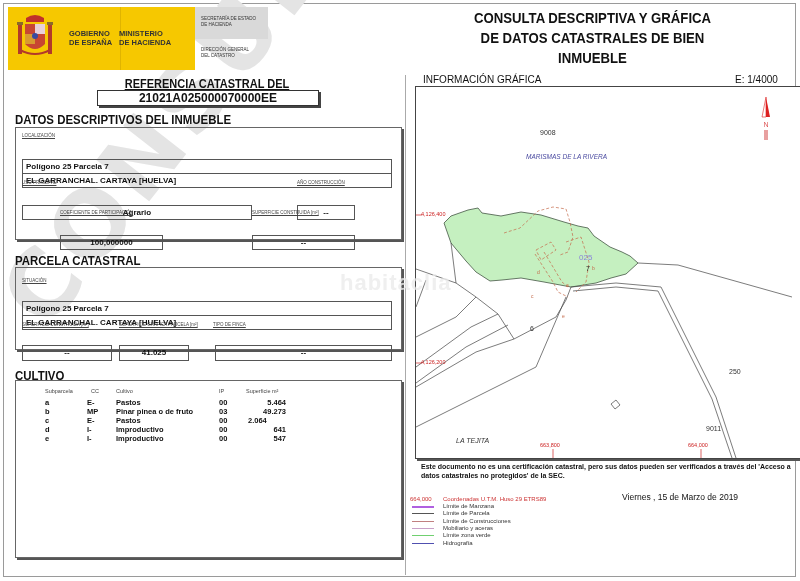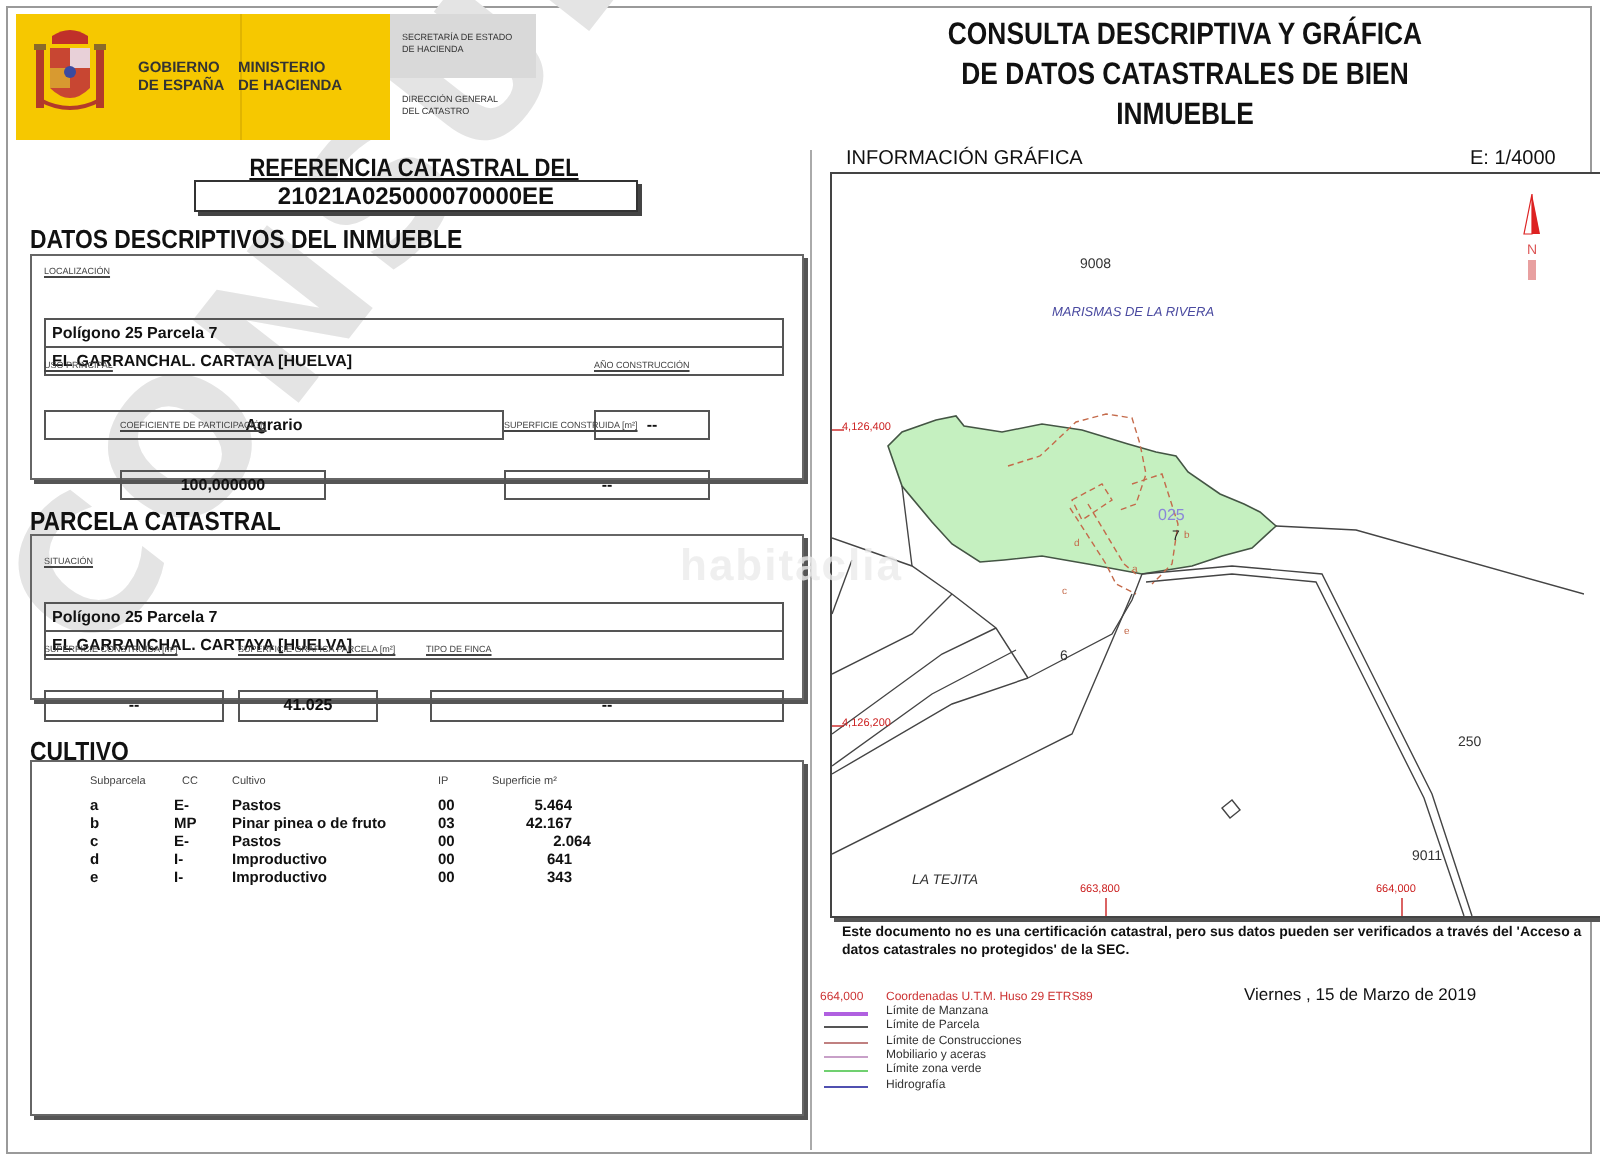--- a/index.html
+++ b/index.html
@@ -132,42 +132,42 @@
     <span class="cult-cell" style="left:71px;top:17px">E-</span>
     <span class="cult-cell" style="left:100px;top:17px">Pastos</span>
     <span class="cult-cell" style="left:203px;top:17px">00</span>
     <span class="cult-cell" style="left:238px;top:17px;width:32px;text-align:right">5.464</span>
   </div>
   <div>
     <span class="cult-cell" style="left:29px;top:26px">b</span>
     <span class="cult-cell" style="left:71px;top:26px">MP</span>
     <span class="cult-cell" style="left:100px;top:26px">Pinar pinea o de fruto</span>
     <span class="cult-cell" style="left:203px;top:26px">03</span>
-    <span class="cult-cell" style="left:238px;top:26px;width:32px;text-align:right">42.167</span>
+    <span class="cult-cell" style="left:238px;top:26px;width:32px;text-align:right">49.273</span>
   </div>
   <div>
     <span class="cult-cell" style="left:29px;top:35px">c</span>
     <span class="cult-cell" style="left:71px;top:35px">E-</span>
     <span class="cult-cell" style="left:100px;top:35px">Pastos</span>
     <span class="cult-cell" style="left:203px;top:35px">00</span>
-    <span class="cult-cell" style="left:254px;top:35px;width:32px;text-align:center">2.064</span>
+    <span class="cult-cell" style="left:232px;top:35px;width:32px;text-align:left">2.064</span>
   </div>
   <div>
     <span class="cult-cell" style="left:29px;top:44px">d</span>
     <span class="cult-cell" style="left:71px;top:44px">I-</span>
     <span class="cult-cell" style="left:100px;top:44px">Improductivo</span>
     <span class="cult-cell" style="left:203px;top:44px">00</span>
     <span class="cult-cell" style="left:238px;top:44px;width:32px;text-align:right">641</span>
   </div>
   <div>
     <span class="cult-cell" style="left:29px;top:53px">e</span>
     <span class="cult-cell" style="left:71px;top:53px">I-</span>
     <span class="cult-cell" style="left:100px;top:53px">Improductivo</span>
     <span class="cult-cell" style="left:203px;top:53px">00</span>
-    <span class="cult-cell" style="left:238px;top:53px;width:32px;text-align:right">343</span>
+    <span class="cult-cell" style="left:238px;top:53px;width:32px;text-align:right">547</span>
   </div>
 </div>
 
 <div class="abs" style="left:405px;top:75px;width:1px;height:500px;background:#aaa"></div>
 
 <div class="map-head" style="left:423px;top:74px">INFORMACIÓN GRÁFICA</div>
 <div class="map-head" style="left:735px;top:74px">E: 1/4000</div>
 
 <div class="map-box">
   <svg width="376" height="371" viewBox="0 0 376 371" style="position:absolute;left:0;top:0">

